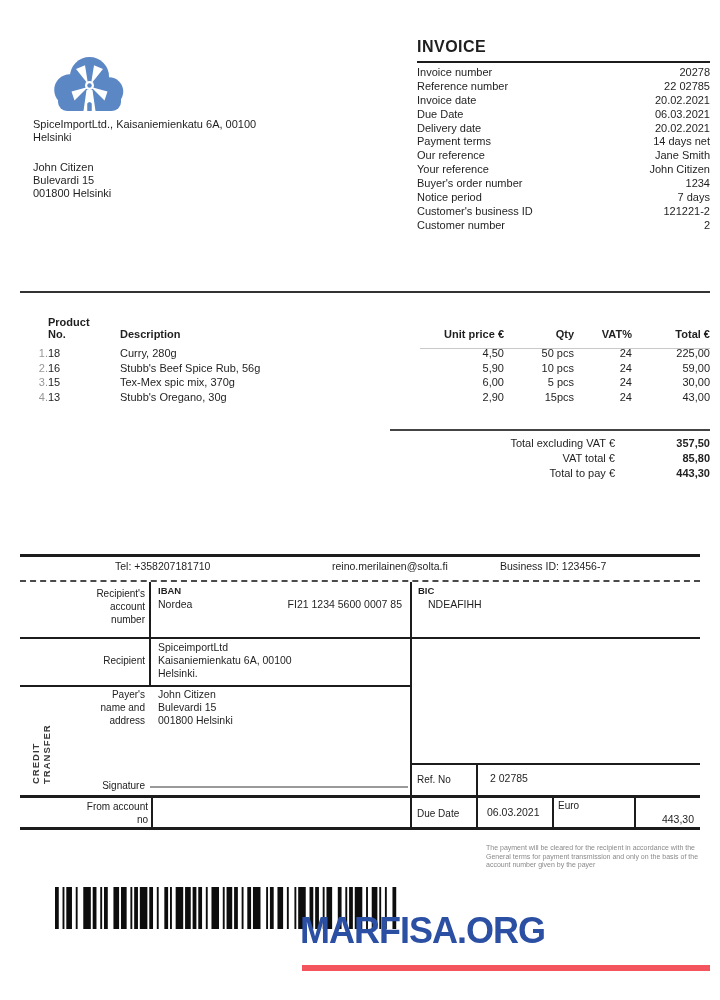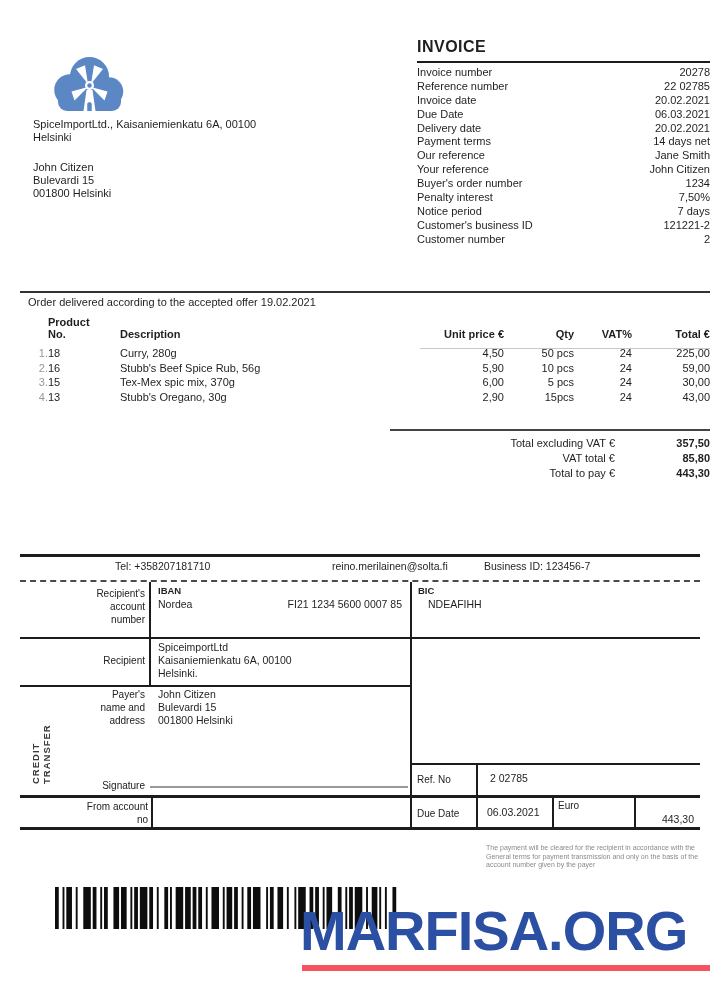--- a/index.html
+++ b/index.html
@@ -48,21 +48,21 @@
   .giro-lbl{font-size:10px;line-height:13px;text-align:right;color:#222;}
   .giro-sm{font-size:9.5px;font-weight:bold;}
   .giro-val{font-size:10.5px;line-height:13px;}
   .vert{writing-mode:vertical-rl;transform:rotate(180deg);font-size:9.5px;font-weight:600;
         letter-spacing:1px;color:#3a3a3a;}
   .legal{font-size:7px;line-height:8.5px;color:#8a8a8a;}
 
   
   .barcode{left:55px;top:887px;width:345px;height:42px;}
   .barcode svg{width:100%;height:100%;display:block;}
-  .wm{left:300px;top:901px;width:412px;font-size:56px;font-weight:bold;letter-spacing:-1px;line-height:60px;}
+  .wm{left:300px;top:901px;width:412px;font-size:36px;font-weight:bold;letter-spacing:-1px;line-height:60px;}
   .wm-rule{left:302px;top:965px;width:408px;height:6px;}
 </style>
 </head>
 <body>
 
 <div class="page">
 
   <div class="abs" style="left:50px;top:54px;width:76px;height:66px;">
     <svg viewBox="0 0 100 88" width="76" height="66">
       <g fill="#5b87c5">
@@ -125,39 +125,34 @@
       </div>
     <div class="inv-row">
         <span>Your reference</span>
         <span>John Citizen</span>
       </div>
     <div class="inv-row">
         <span>Buyer's order number</span>
         <span>1234</span>
       </div>
     <div class="inv-row">
-        <span>Penalty interest</span>
-        <span>7,50%</span>
-      </div>
-    <div class="inv-row">
         <span>Notice period</span>
         <span>7 days</span>
       </div>
     <div class="inv-row">
         <span>Customer's business ID</span>
         <span>121221-2</span>
       </div>
     <div class="inv-row">
         <span>Customer number</span>
         <span>2</span>
       </div>
   </div>
 
   <div class="abs order-rule"></div>
-  <div class="abs order-note">Order delivered according to the accepted offer 19.02.2021</div>
 
   <table class="items">
     <colgroup>
       <col class="c-idx">
         <col class="c-no">
         <col class="c-desc">
         <col class="c-unit">
         <col class="c-qty">
         <col class="c-vat">
         <col class="c-tot">
@@ -227,21 +222,21 @@
       </div>
     <div class="tot-row">
         <span class="lbl">Total to pay €</span>
         <span class="val">443,30</span>
       </div>
   </div>
 
   <div class="abs line" style="left:20px;top:554px;width:680px;height:3px;"></div>
   <div class="abs contact" style="left:115px;">Tel: +358207181710</div>
   <div class="abs contact" style="left:288px;padding-left:44px;">reino.merilainen@solta.fi</div>
-  <div class="abs contact" style="left:484px;">Business ID: 123456-7</div>
+  <div class="abs contact" style="left:500px;">Business ID: 123456-7</div>
   <div class="abs dashed" style="left:20px;top:580px;width:680px;"></div>
 
   <div class="abs line" style="left:149px;top:582px;width:2px;height:105px;"></div>
   <div class="abs line" style="left:410px;top:582px;width:2px;height:246px;"></div>
   <div class="abs line" style="left:20px;top:637px;width:680px;height:2px;"></div>
   <div class="abs line" style="left:20px;top:685px;width:392px;height:2px;"></div>
   <div class="abs line" style="left:410px;top:763px;width:290px;height:2px;"></div>
   <div class="abs line" style="left:20px;top:795px;width:680px;height:3px;"></div>
   <div class="abs line" style="left:476px;top:763px;width:2px;height:65px;"></div>
   <div class="abs line" style="left:151px;top:797px;width:2px;height:31px;"></div>

